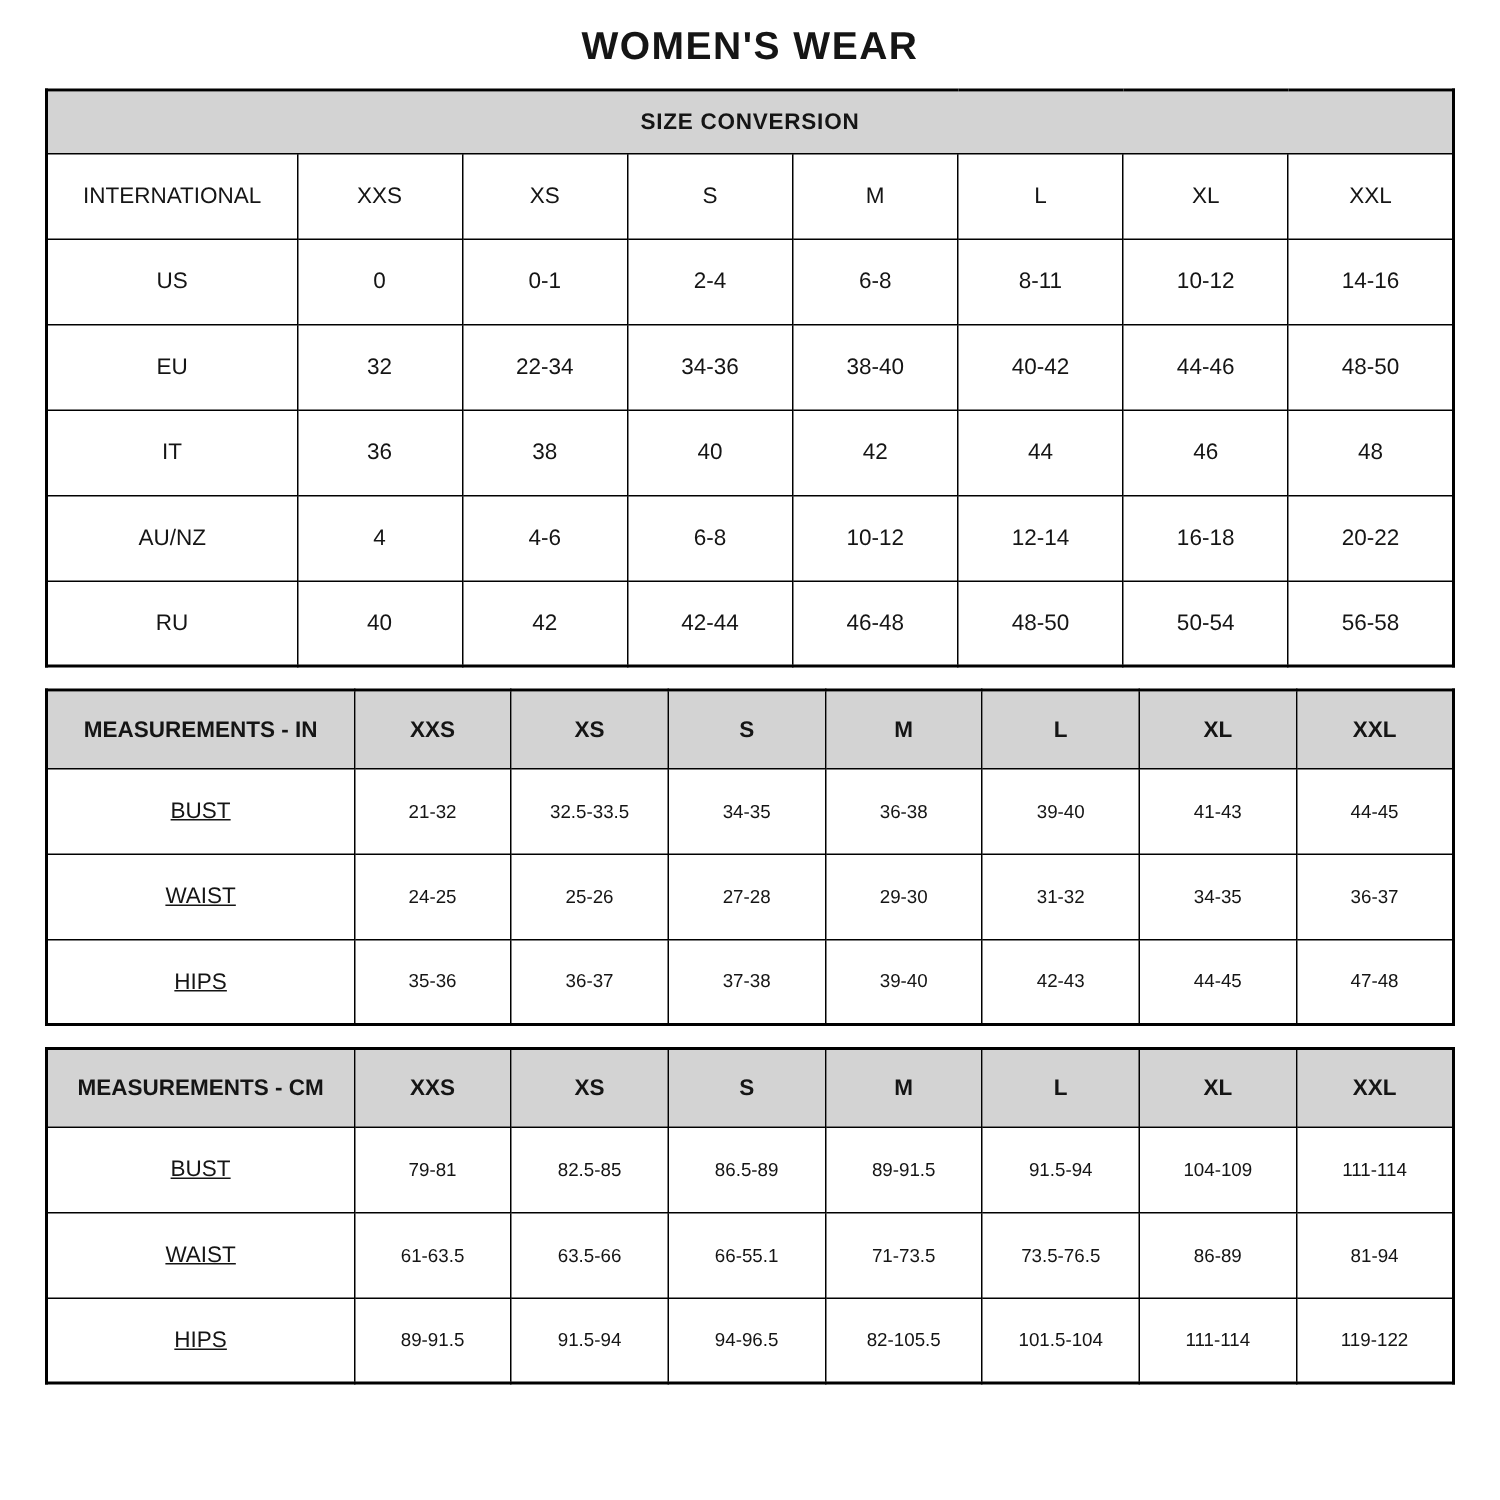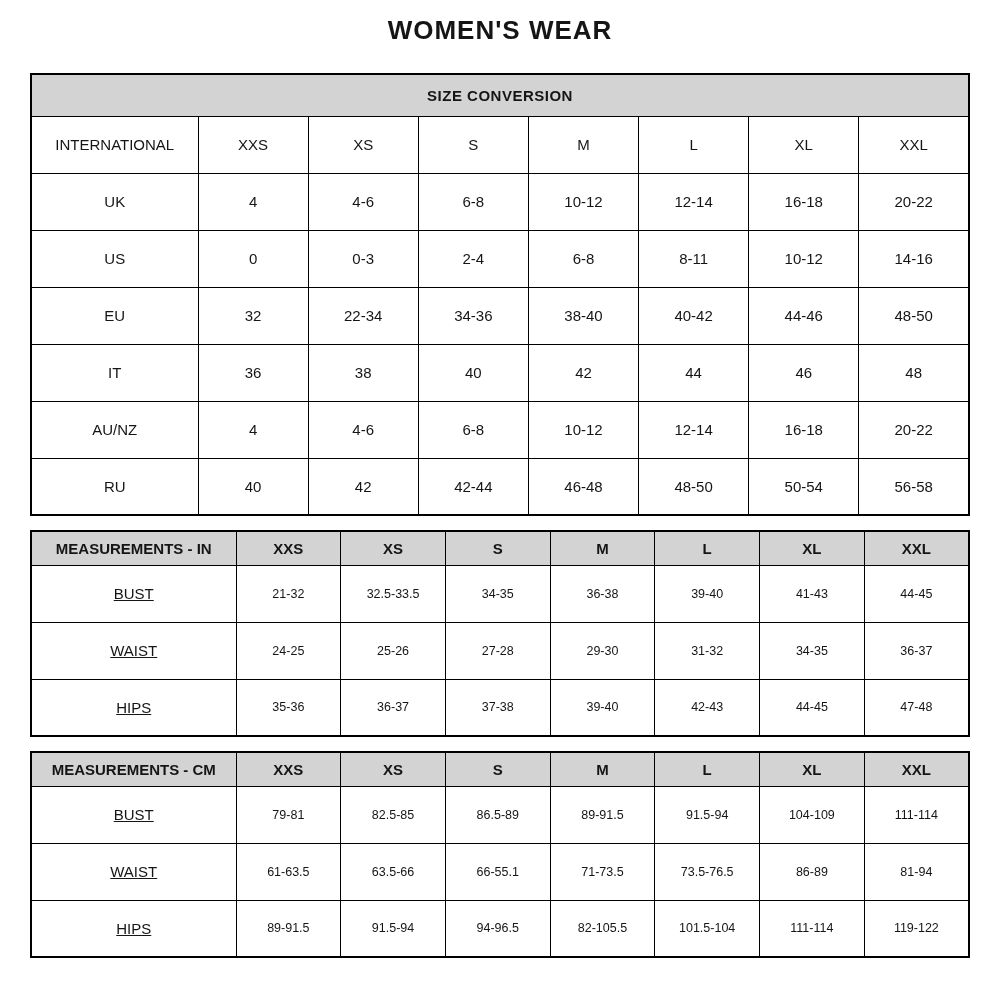--- a/index.html
+++ b/index.html
@@ -10,21 +10,21 @@
     color: #151515;
     box-sizing: border-box;
   }
   .page { padding: 0 30px; }
   .page-title {
     text-align: center;
     font-size: 26px;
     font-weight: 700;
     letter-spacing: 1px;
     margin: 0;
-    padding: 15px 0 27px;
+    padding: 15px 0 13px;
   }
   table {
     border-collapse: collapse;
     width: 940px;
     table-layout: fixed;
     border: 2px solid var(--border, #000);
   }
   td, th {
     border: 1px solid var(--border, #000);
     text-align: center;
@@ -40,21 +40,21 @@
     background: var(--header-bg, #d3d3d3);
     font-weight: 700;
     font-size: 15px;
     letter-spacing: 0.5px;
   }
   .table1 th.col-h { font-weight: 400; font-size: 15px; }
   .table1 td { font-size: 15px; }
   
   .mtable { margin-top: 14px; }
   .mtable tr { height: 57px; }
-  .mtable tr.head-row { height: 34px; }
+  .mtable tr.head-row { height: 52px; }
   .mtable .head-row th {
     background: var(--header-bg, #d3d3d3);
     font-weight: 700;
     font-size: 15px;
   }
   .mtable td.row-label { font-size: 15px; text-decoration: underline; }
   .mtable td:not(.row-label) { font-size: 12.5px; }
 </style>
 </head>
 <body style="background: rgb(255, 255, 255);">
@@ -84,33 +84,23 @@
         <th class="col-h">XS</th>
         <th class="col-h">S</th>
         <th class="col-h">M</th>
         <th class="col-h">L</th>
         <th class="col-h">XL</th>
         <th class="col-h">XXL</th>
       </tr>
     </thead>
     <tbody>
         <tr>
-          <td class="row-label">UK</td>
-          <td>4</td>
-          <td>4-6</td>
-          <td>6-8</td>
-          <td>10-12</td>
-          <td>12-14</td>
-          <td>16-18</td>
-          <td>20-22</td>
-        </tr>
-        <tr>
           <td class="row-label">US</td>
           <td>0</td>
-          <td>0-3</td>
+          <td>0-1</td>
           <td>2-4</td>
           <td>6-8</td>
           <td>8-11</td>
           <td>10-12</td>
           <td>14-16</td>
         </tr>
         <tr>
           <td class="row-label">EU</td>
           <td>32</td>
           <td>22-34</td>

